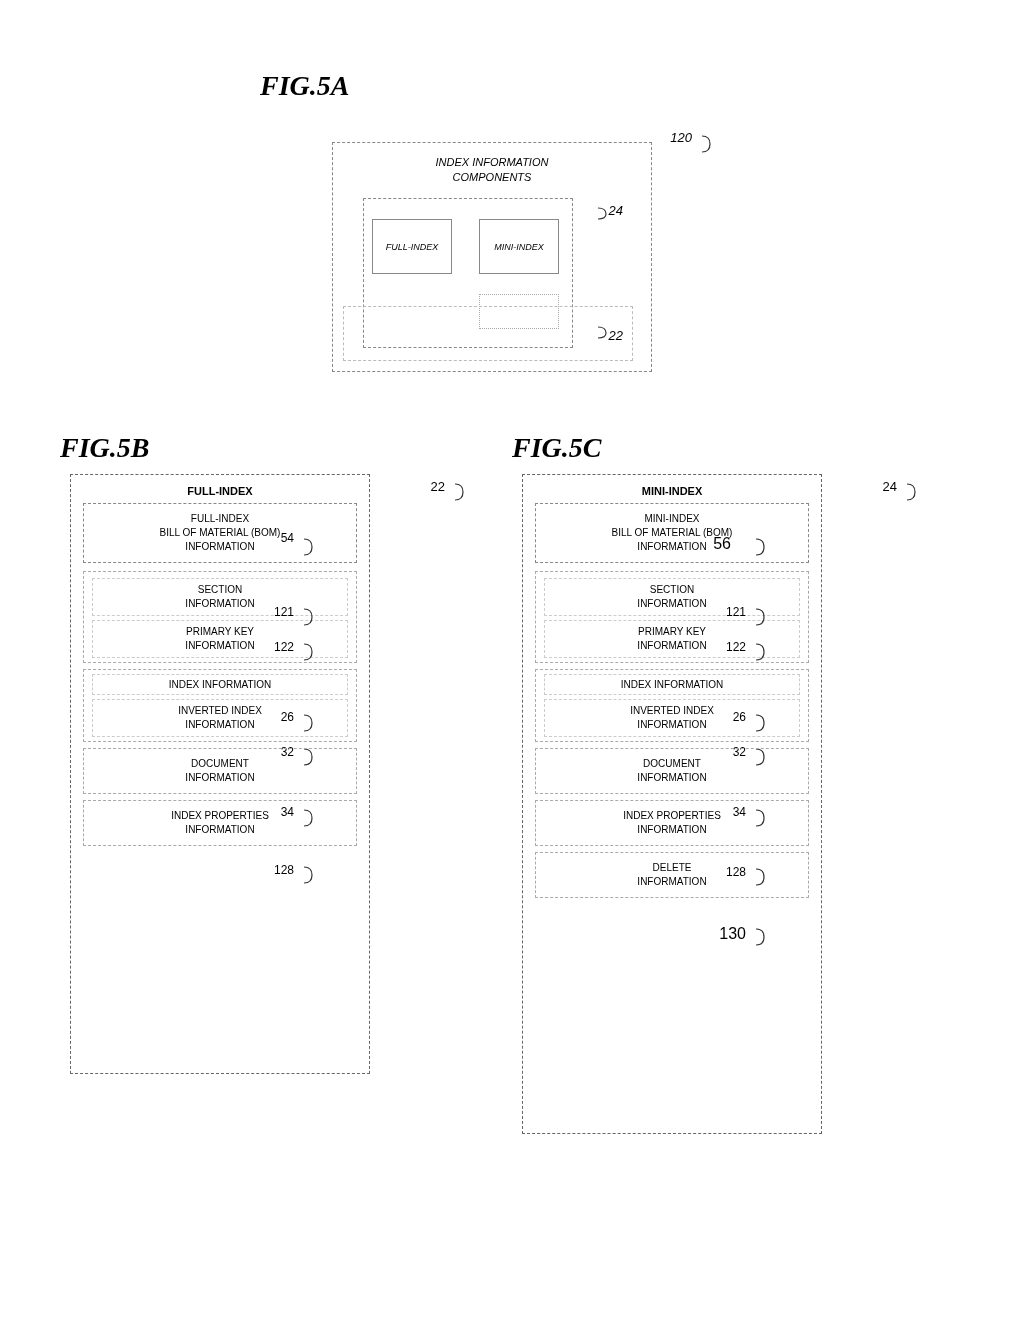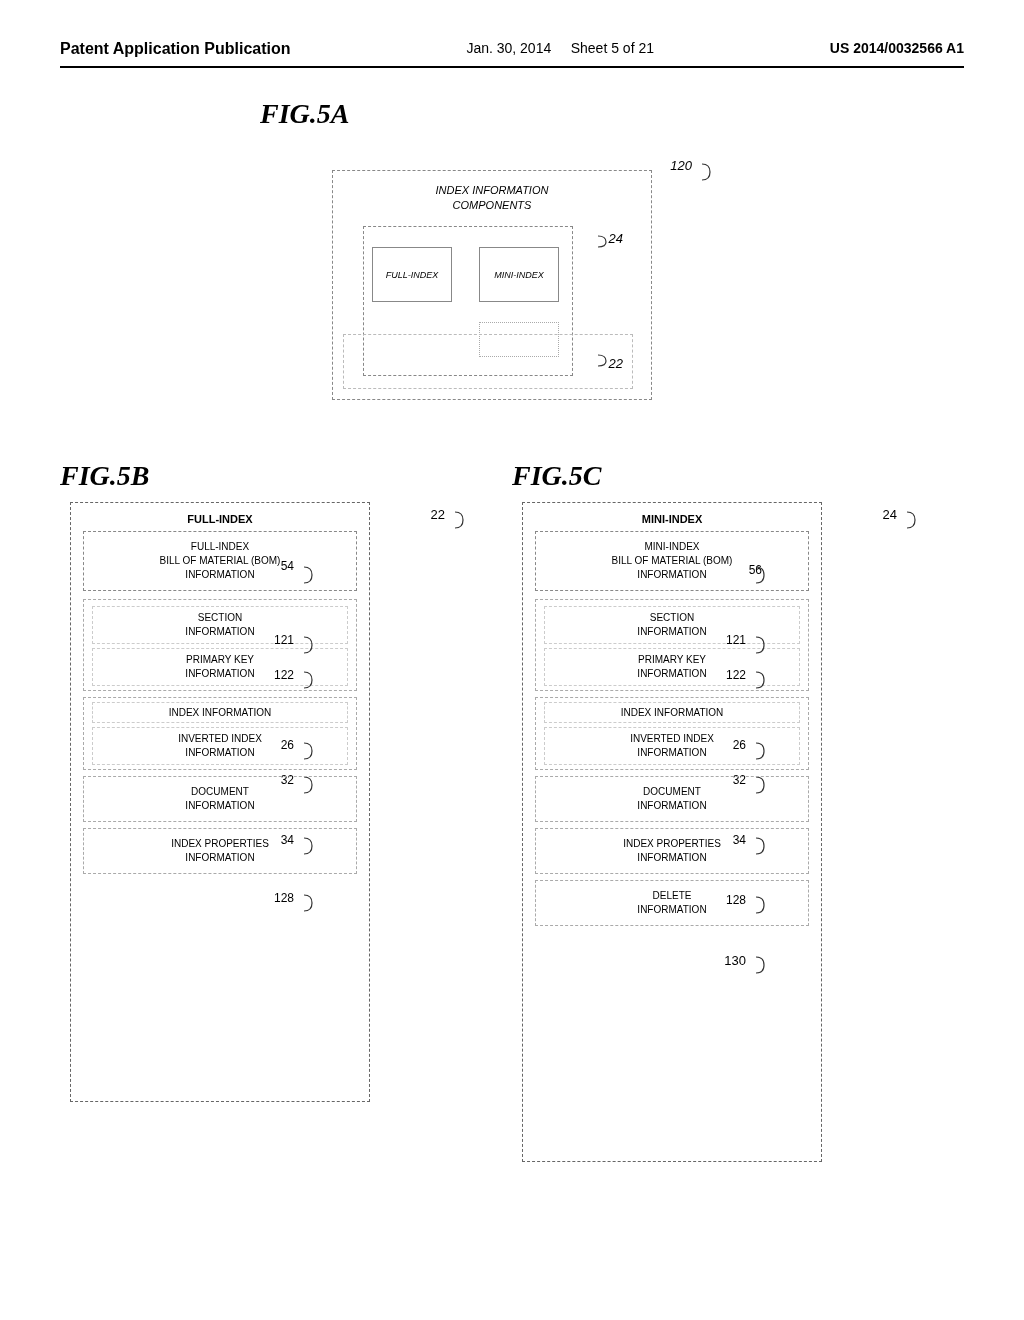--- a/index.html
+++ b/index.html
@@ -64,29 +64,20 @@
       height: 280px;
       margin-top: 10px;
       font-style: italic;
     }
   </style>
 </head>
 <body>
 
 <div class="page">
 
-  <div class="header">
-    <div class="header-left">Patent Application Publication</div>
-    <div class="header-center">
-      <span>Jan. 30, 2014</span>
-      &nbsp;&nbsp;&nbsp;
-      <span>Sheet 5 of 21</span>
-    </div>
-    <div class="header-right">US 2014/0032566 A1</div>
-  </div>
 
   <div class="fig5a-section">
     <div style="align-self:flex-start; margin-left: 200px;">
       <span class="fig-title">FIG.5A</span>
     </div>
 
     <div class="fig5a-diagram" style="position:relative; width:420px; height:280px; margin-top:10px;">
 
       <span style="position:absolute; right:30px; top:18px; font-size:13px;">120</span>
 
@@ -222,21 +213,21 @@
 
         <div style="position:absolute; left:10px; top:0; width:300px; min-height:660px; border:1px dashed #666; padding-bottom:15px;">
 
           <div style="text-align:center; font-size:11px; font-weight:bold; padding:10px 0 6px 0;">MINI-INDEX</div>
 
           <div style="position:relative; margin: 0 12px 8px 12px; border:1px dashed #888; padding:8px 4px; text-align:center; font-size:10px; line-height:1.4;">
             <span style="white-space:pre-line;">MINI-INDEX
 BILL OF MATERIAL (BOM)
 INFORMATION</span>
           </div>
-          <span style="position:absolute; right:59px; top:60px; font-size:12px;">56</span>
+          <span style="position:absolute; right:90px; top:60px; font-size:16px;">56</span>
           <svg width="30" height="20" style="position:absolute; right:55px; top:62px;">
             <path d="M 20 2 Q 28 2 28 10 Q 28 18 20 18" fill="none" stroke="#333" stroke-width="1.2"></path>
           </svg>
 
           <div style="position:relative; margin: 0 12px 6px 12px; border:1px dashed #aaa; padding:6px 0 4px 0;">
             <div style="text-align:center; font-size:10px; line-height:1.4; padding:4px; border:1px dashed #ccc; margin:0 8px 4px 8px;">
               <span style="white-space:pre-line;">SECTION
 INFORMATION</span>
             </div>
             <div style="text-align:center; font-size:10px; line-height:1.4; padding:4px; border:1px dashed #ccc; margin:0 8px 0 8px;">
@@ -286,21 +277,21 @@
           </div>
           <span style="position:absolute; right:75px; top:390px; font-size:12px;">128</span>
           <svg width="30" height="20" style="position:absolute; right:55px; top:392px;">
             <path d="M 20 2 Q 28 2 28 10 Q 28 18 20 18" fill="none" stroke="#333" stroke-width="1.2"></path>
           </svg>
 
           <div style="position:relative; margin: 0 12px 10px 12px; border:1px dashed #aaa; padding:8px 4px; text-align:center; font-size:10px; line-height:1.4;">
             <span style="white-space:pre-line;">DELETE
 INFORMATION</span>
           </div>
-          <span style="position:absolute; right:75px; top:450px; font-size:13px;">130</span>
+          <span style="position:absolute; right:75px; top:450px; font-size:16px;">130</span>
           <svg width="30" height="20" style="position:absolute; right:55px; top:452px;">
             <path d="M 20 2 Q 28 2 28 10 Q 28 18 20 18" fill="none" stroke="#333" stroke-width="1.2"></path>
           </svg>
 
         </div>
 
         <span style="position:absolute; right:15px; top:5px; font-size:13px;">24</span>
         <svg width="35" height="20" style="position:absolute; right:-5px; top:8px;">
           <path d="M 25 2 Q 33 2 33 10 Q 33 18 25 18" fill="none" stroke="#333" stroke-width="1.2"></path>
         </svg>

